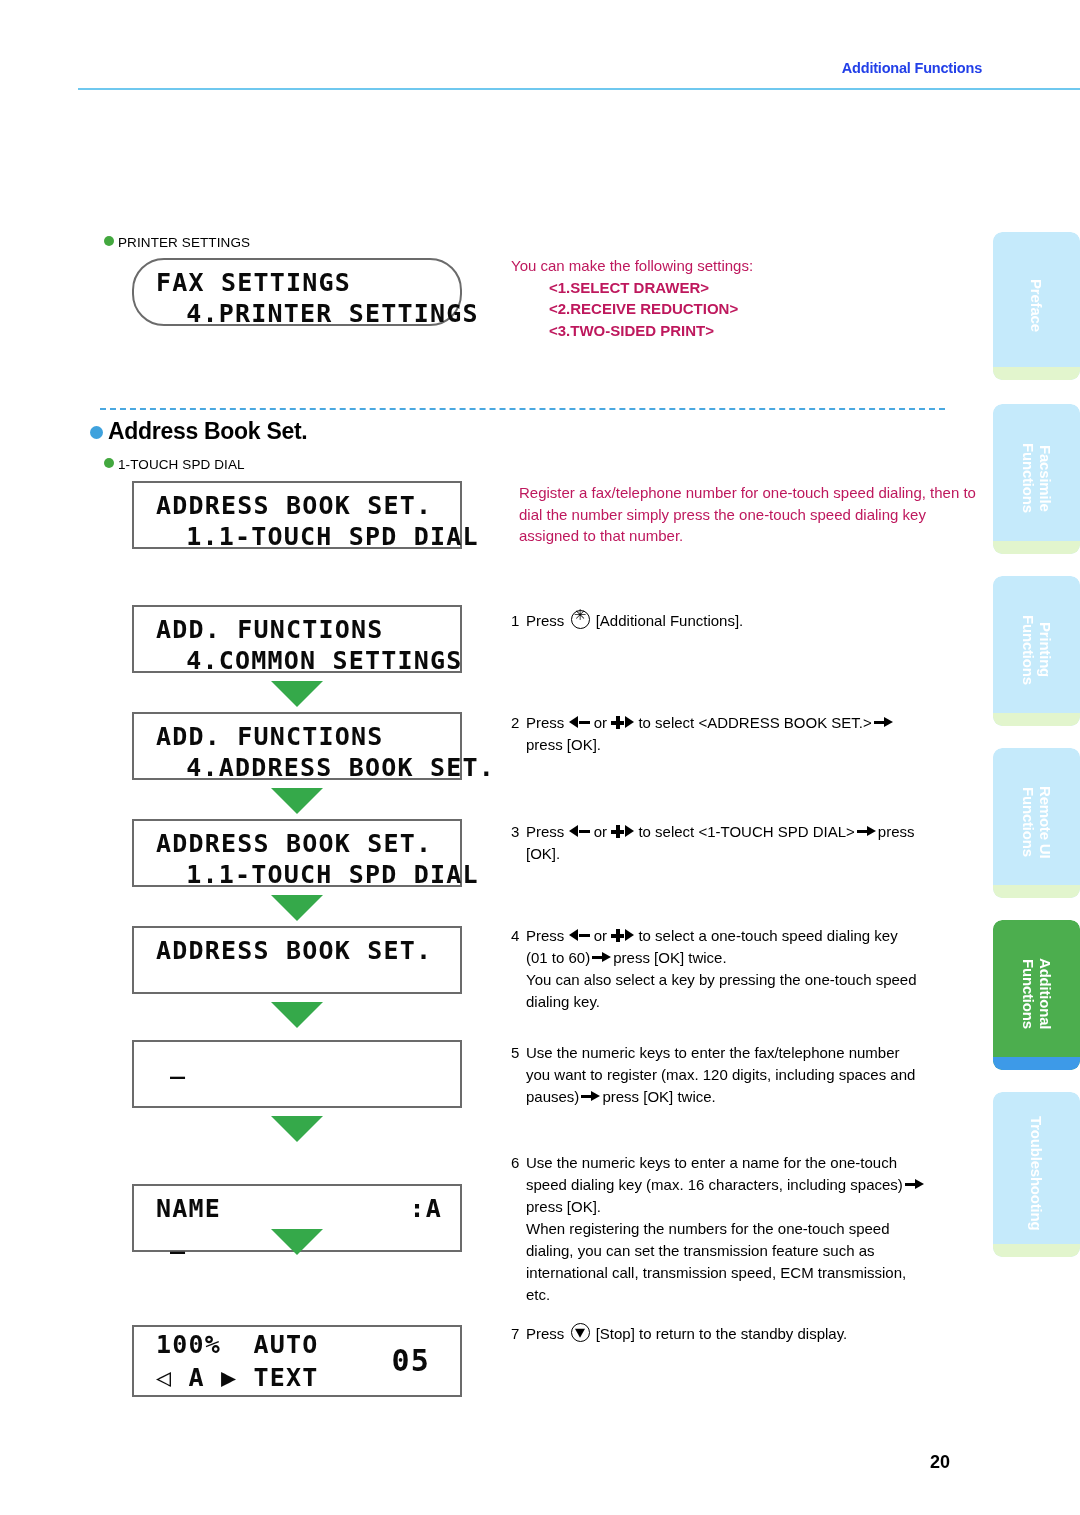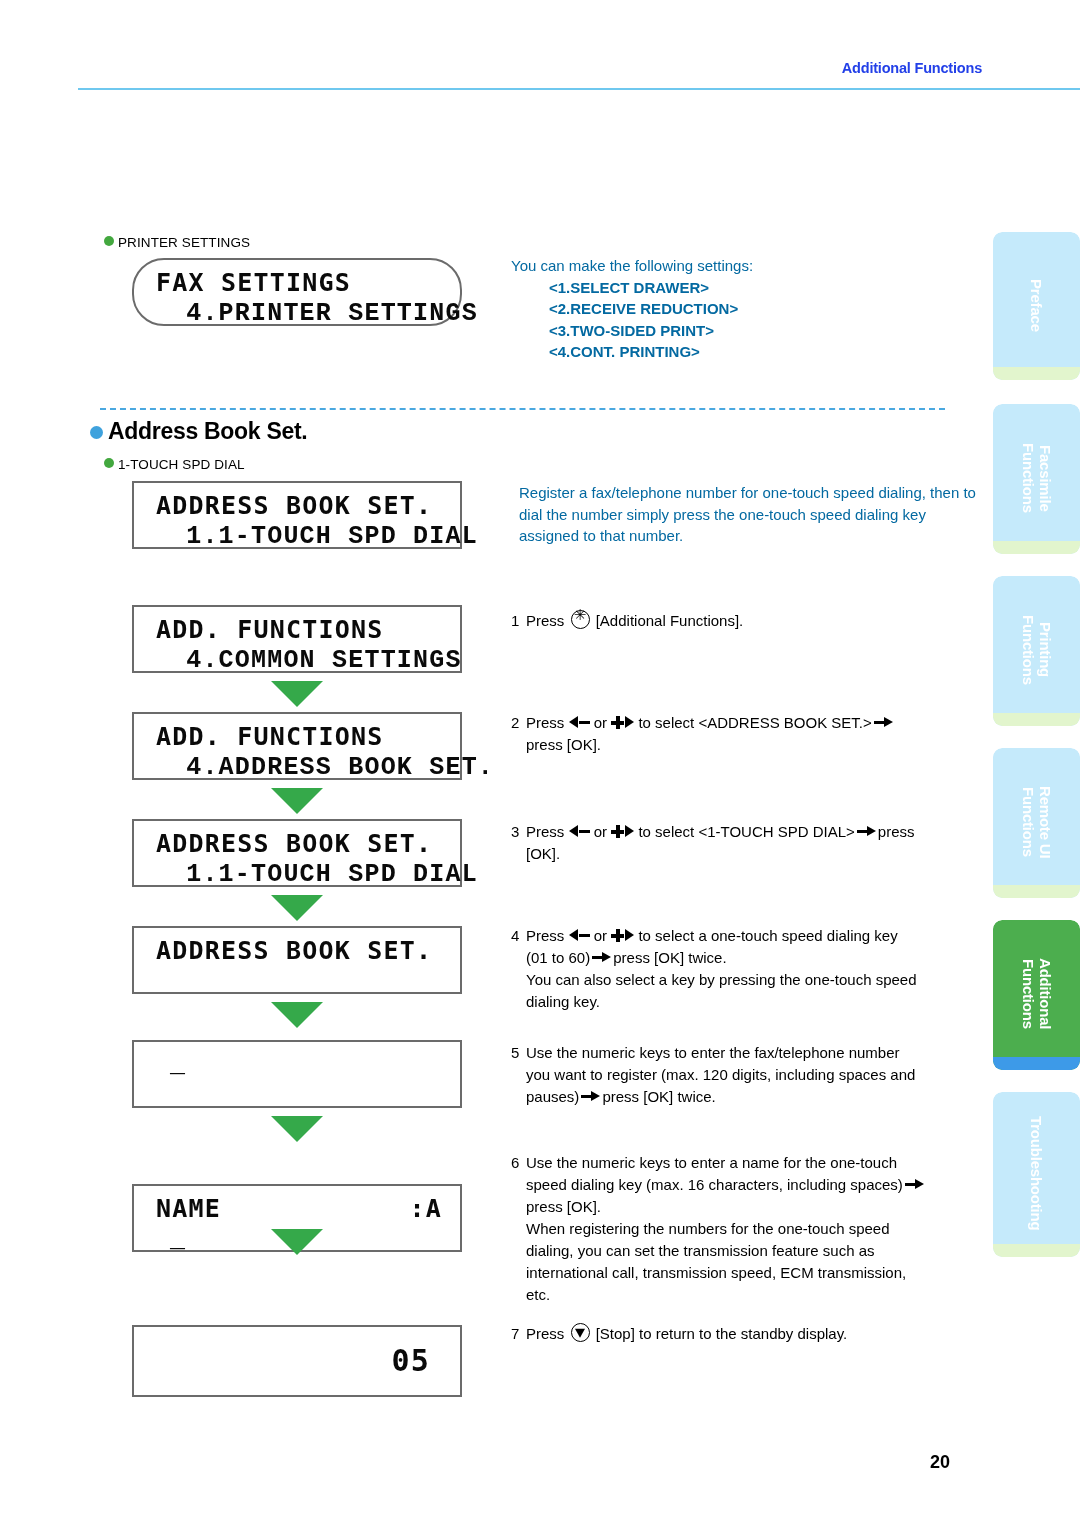--- a/index.html
+++ b/index.html
@@ -105,21 +105,21 @@
     background: #ffffff;
     font-family: "DejaVu Sans Mono", monospace;
     font-size: 25px;
     font-weight: bold;
     letter-spacing: 1.2px;
     color: #0a0a0a;
     padding: 7px 0 7px 0;
     line-height: 31px;
   }
   .lcd .l1 { padding-left: 22px; white-space: pre; }
-  .lcd .l2 { padding-left: 36px; white-space: pre; font-family: Liberation Mono, monospace; }
+  .lcd .l2 { padding-left: 36px; white-space: pre; }
   .lcd .l-ind {
     padding-left: 22px;
     white-space: pre;
     display: flex;
     justify-content: space-between;
     padding-right: 18px;
   }
 
   
   #lcd-standby {
@@ -149,21 +149,21 @@
     border-left: 26px solid transparent;
     border-right: 26px solid transparent;
     border-top: 26px solid #35a94a;
   }
 
   
   .body-text {
     position: absolute;
     font-size: 15px;
     line-height: 21.5px;
-    color: #0369a1;
+    color: #be185d;
   }
   .step {
     position: absolute;
     font-size: 15px;
     line-height: 22px;
     color: #000;
   }
   .step .num {
     position: absolute;
     left: 0;
@@ -336,21 +336,20 @@
   <div class="l1">FAX SETTINGS</div>
   <div class="l2"> 4.PRINTER SETTINGS</div>
 </div>
 
 <div class="body-text" style="left:511px; top:255px; width:470px;">
   <div>You can make the following settings:</div>
   <ul class="indent-list">
     <li>&lt;1.SELECT DRAWER&gt;</li>
     <li>&lt;2.RECEIVE REDUCTION&gt;</li>
     <li>&lt;3.TWO-SIDED PRINT&gt;</li>
-    <li>&lt;4.CONT. PRINTING&gt;</li>
   </ul>
 </div>
 
 <div id="dashed-rule"></div>
 <div id="section-heading">
   <span class="bullet-blue"></span><span>Address Book Set.</span>
 </div>
 
 <div class="sub-label" style="left:104px; top:457px;">
   <span class="bullet-green"></span><span>1-TOUCH SPD DIAL</span>
@@ -395,20 +394,22 @@
   <div class="l-ind">
     <span>NAME</span>
     <span>:A</span>
   </div>
   <div class="l2">_</div>
 </div>
 <div class="arrow-down" style="left:271px; top:1229px;"></div>
 
 <div class="lcd" id="lcd-standby" style="left:132px; top:1325px; width:330px; height:72px;">
   <div class="left">
+    <div class="sl">100%  AUTO</div>
+    <div class="sl">◁ A ▶ TEXT</div>
   </div>
   <div class="right">05</div>
 </div>
 
 <div class="step" style="left:511px; top:610px; width:480px;">
   <span class="num">1</span>
   <span class="txt"><span>Press</span>
     <span class="key-circle"><span class="star">✳</span></span>
     <span>[Additional Functions].</span></span>
 </div>

